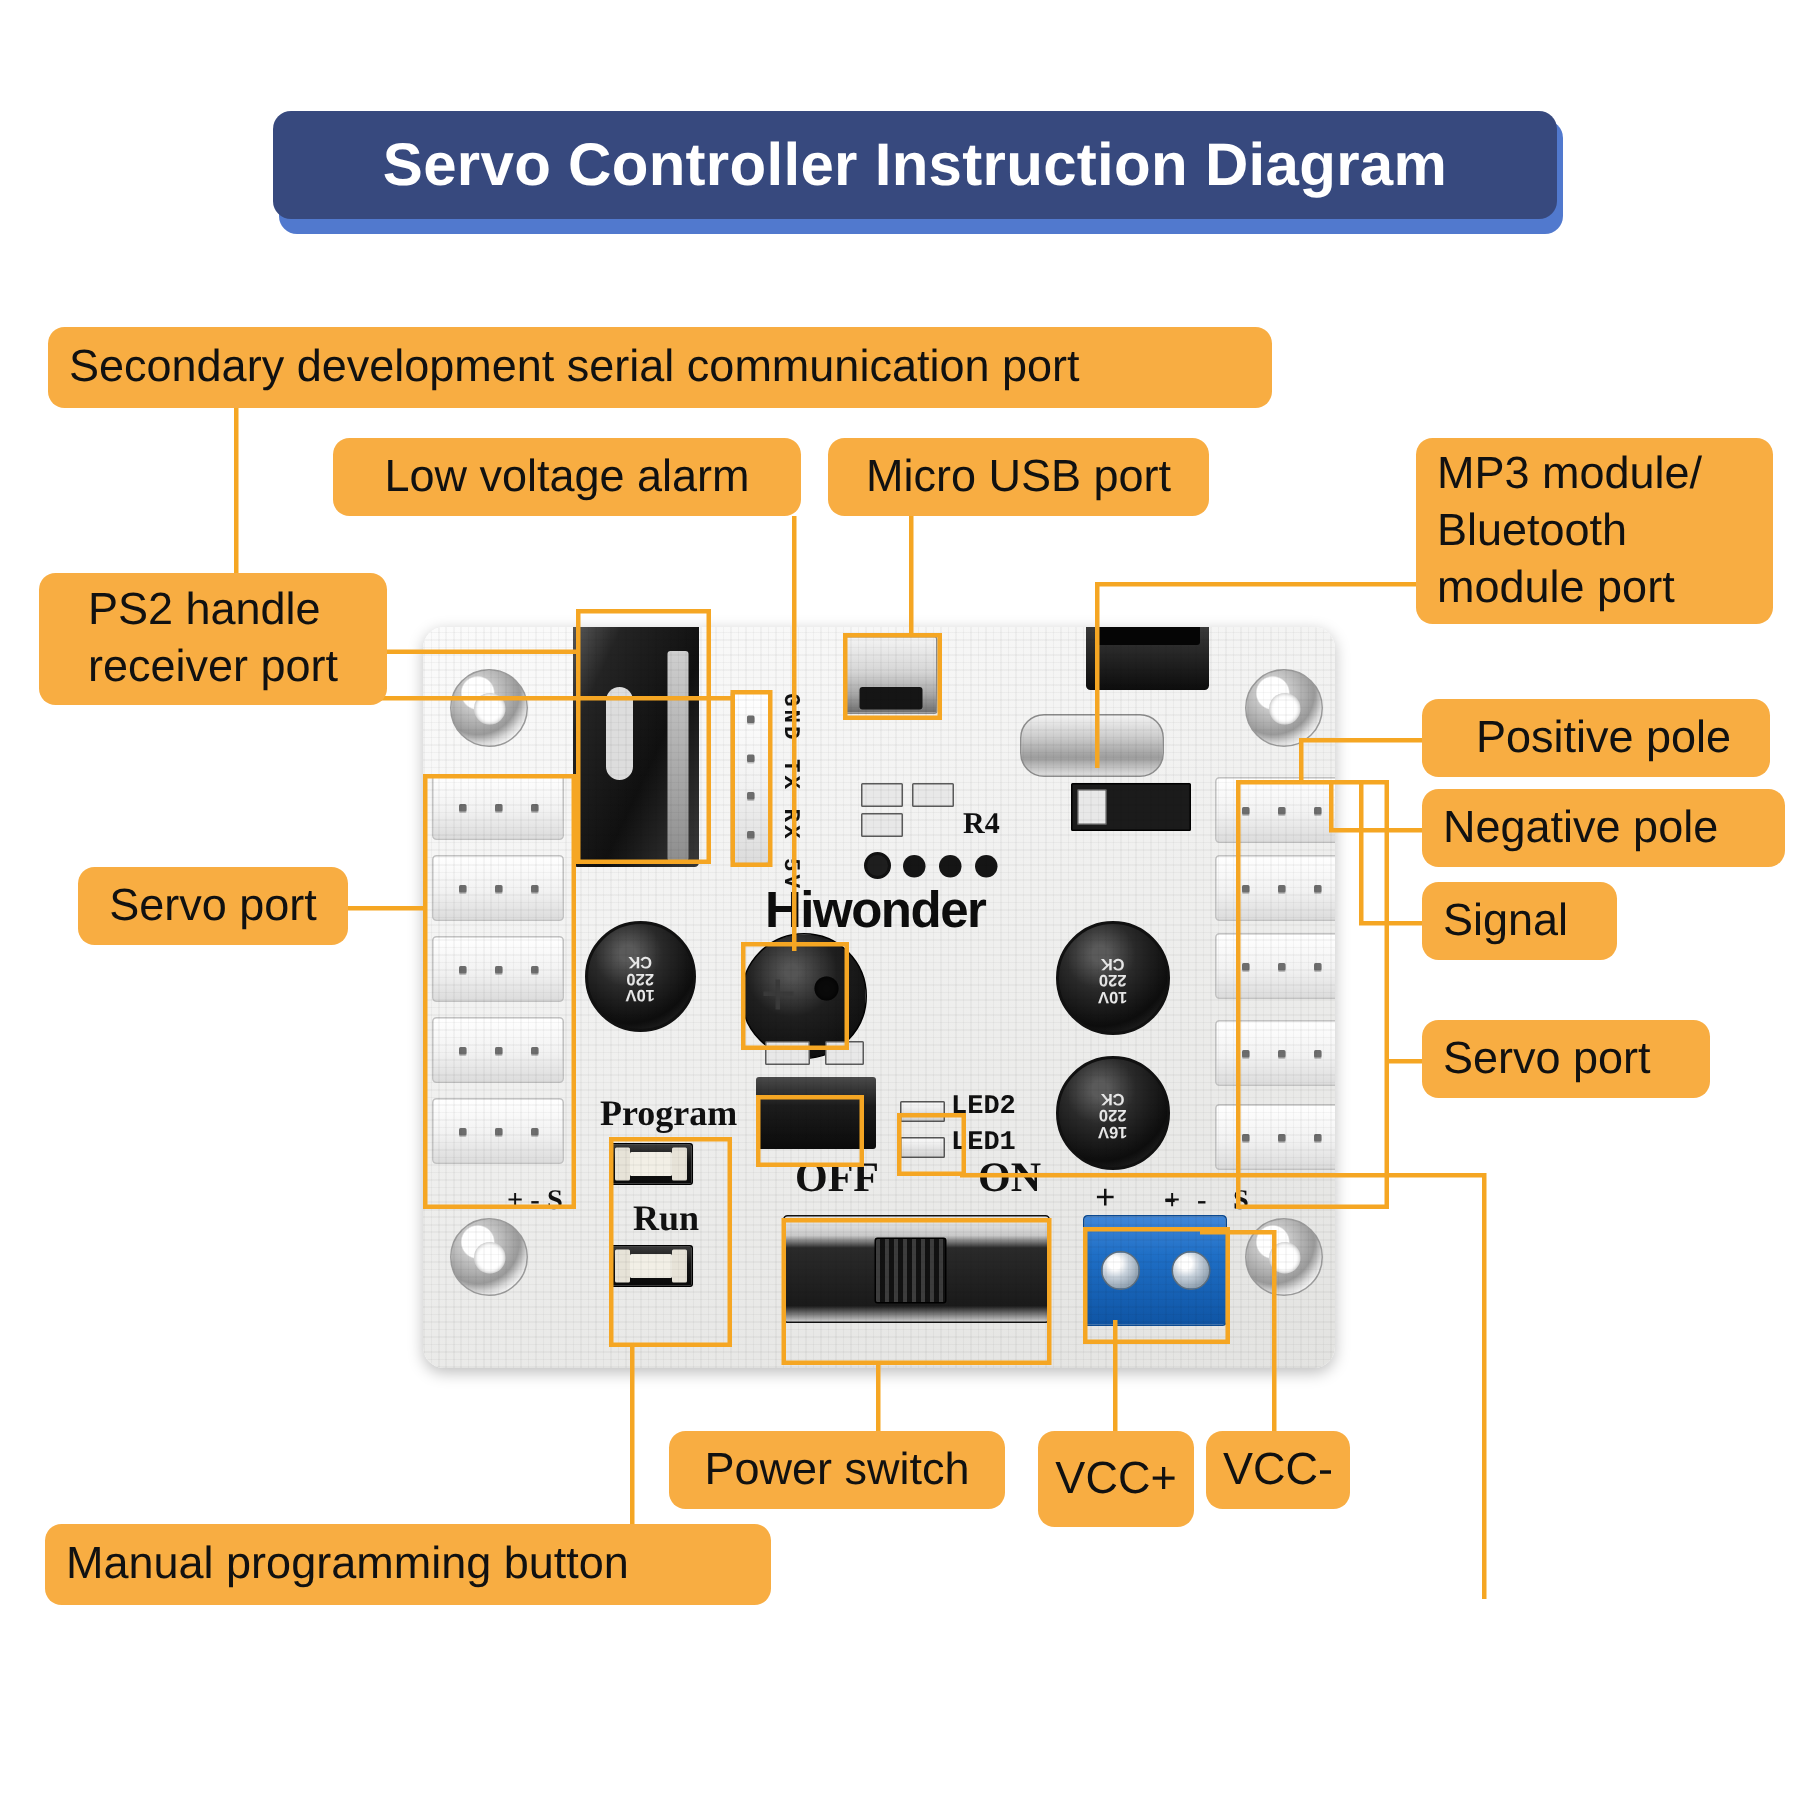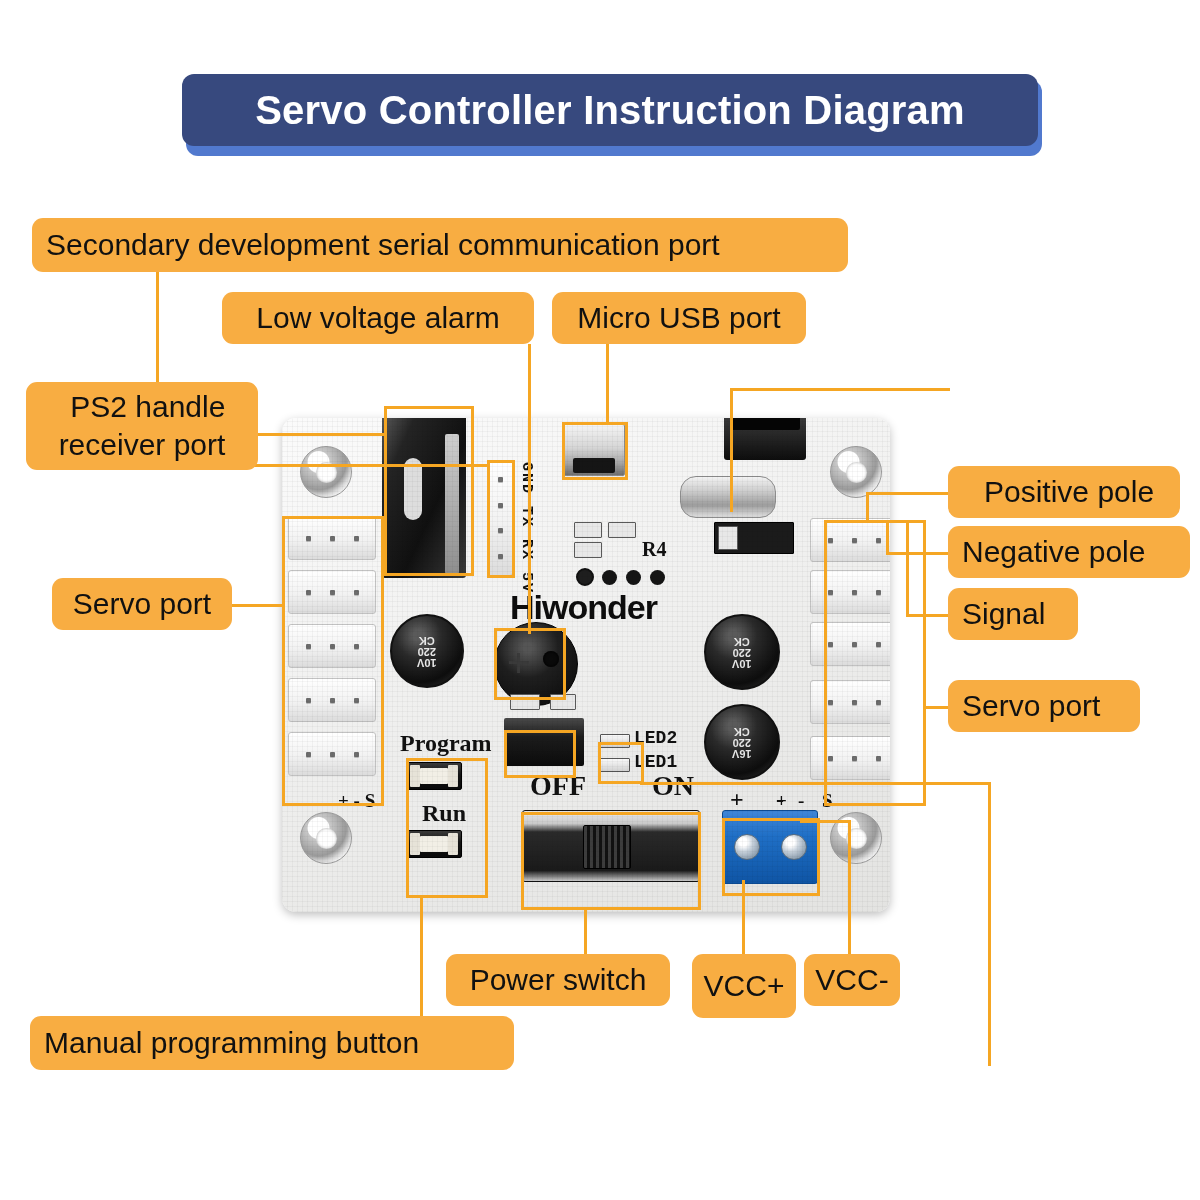--- a/index.html
+++ b/index.html
@@ -33,21 +33,21 @@
     position: absolute;
     background: #f8ad42;
     border-radius: 11px;
     color: #111111;
     font-size: 30px;
     line-height: 38px;
     padding: 6px 14px;
     white-space: pre;
     display: flex; align-items: center;
   }
-  .lbl.center { justify-content: center; text-align: right; }
+  .lbl.center { justify-content: center; text-align: left; }
 
   
   .ln { position: absolute; background: #f5a623; }
   .ln.h { height: 3px; }
   .ln.v { width: 3px; }
   .box {
     position: absolute;
     border: 3px solid #f5a623;
     background: transparent;
   }
@@ -401,20 +401,25 @@
   </div>
 
   <div class="lbl center" style="left:222px;top:292px;width:312px;height:52px;">
     <span>Low voltage alarm</span>
   </div>
 
   <div class="lbl center" style="left:552px;top:292px;width:254px;height:52px;">
     <span>Micro USB port</span>
   </div>
 
+  <div class="lbl" style="left:944px;top:292px;width:238px;height:124px;">
+    <span>MP3 module/
+Bluetooth
+module port</span>
+  </div>
 
   <div class="lbl center" style="left:26px;top:382px;width:232px;height:88px;">
     <span>PS2 handle
 receiver port</span>
   </div>
 
   <div class="lbl center" style="left:52px;top:578px;width:180px;height:52px;">
     <span>Servo port</span>
   </div>
 

